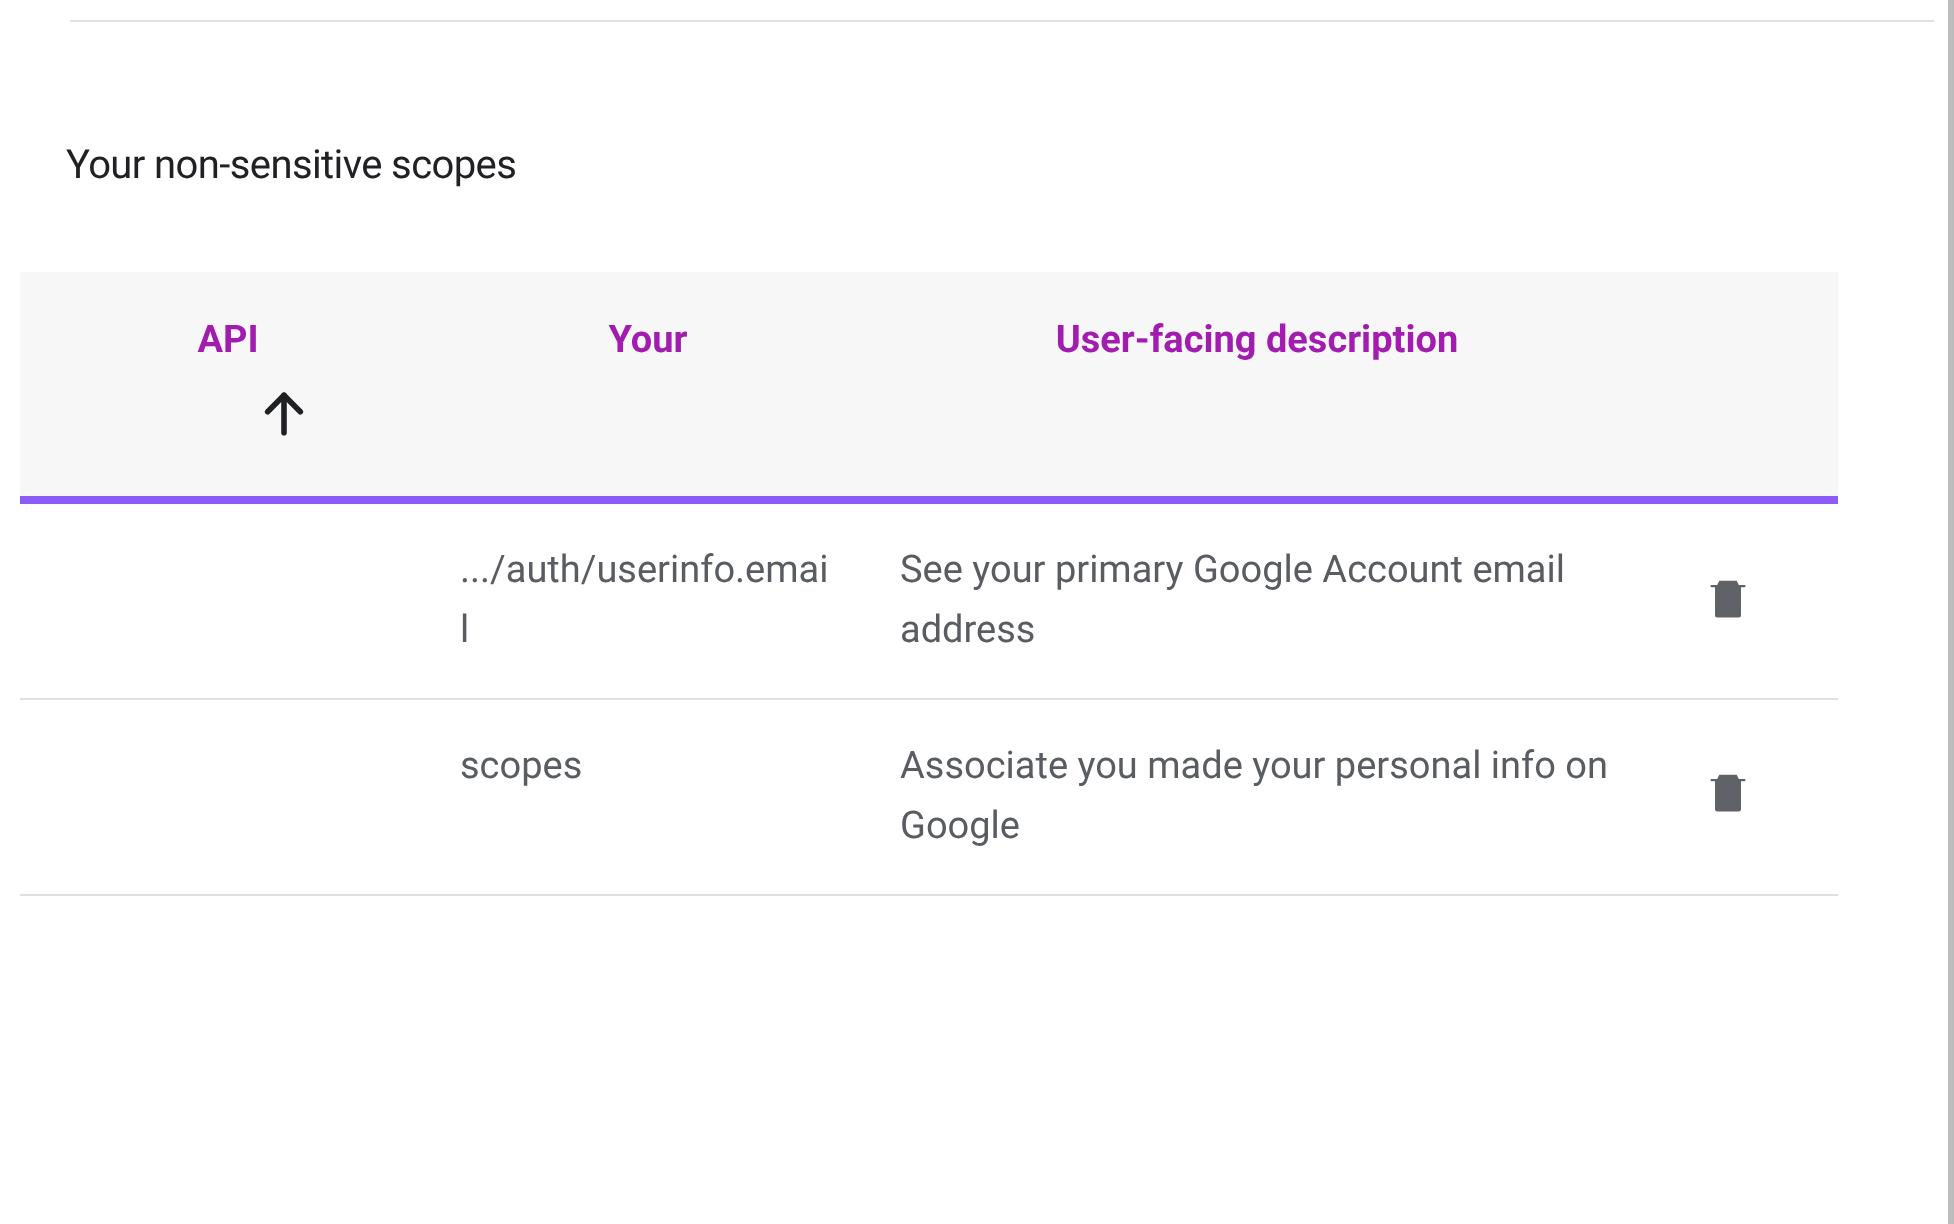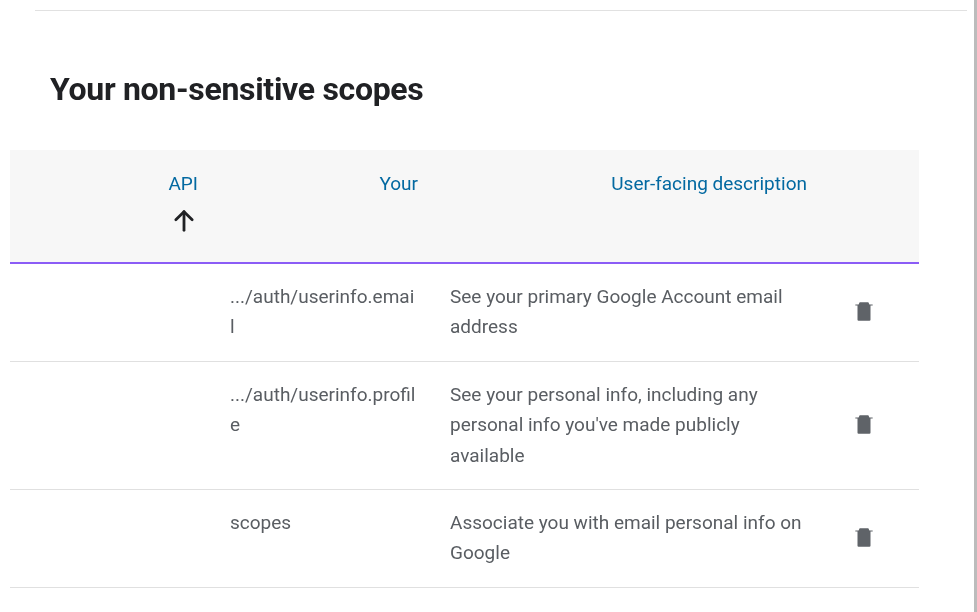--- a/index.html
+++ b/index.html
@@ -15,52 +15,52 @@
       position: absolute;
       top: 10px; left: 35px; right: 10px;
       border-top: 1px solid #e1e1e1;
     }
     .container {
       position: absolute;
       top: 0; left: 0; width: 967px; bottom: 0;
       padding-top: 70px;
     }
     h2.page-title {
-      font-size: 32px;
-      font-weight: 700;
-      margin-left: 50px;
+      font-size: 20px;
+      font-weight: 400;
+      margin-left: 33px;
       margin-bottom: 42px;
       letter-spacing: -0.3px;
     }
     table {
       width: 94%;
       margin-left: 10px;
       border-collapse: collapse;
       table-layout: fixed;
     }
     thead tr { background: #f7f7f7; }
     th {
-      text-align: right;
-      font-weight: 400;
+      text-align: center;
+      font-weight: 700;
       font-size: 19px;
-      color: #0369a1;
+      color: #a21caf;
       padding: 22px 12px 22px 20px;
       vertical-align: top;
     }
     th.col-api { width: 200px; }
     th.col-scope { width: 220px; }
     th.col-desc { width: auto; }
     th.col-action { width: 100px; }
     th .sort-arrow {
       display: block;
       margin-top: 12px;
       margin-left: 56px;
     }
     tbody tr { border-bottom: 1px solid #e0e0e0; }
-    tbody tr:first-child { border-top: 2px solid #8b5cf6; }
+    tbody tr:first-child { border-top: 4px solid #8b5cf6; }
     td {
       padding: 18px 12px 18px 20px;
       font-size: 19px;
       color: #595d62;
       vertical-align: top;
       line-height: 1.6;
       word-break: break-word;
     }
     td.col-action {
       text-align: center;
@@ -126,36 +126,22 @@
             <span>
               <svg width="26" height="26" viewBox="0 0 24 24" fill="#5f6368">
                   <path d="M6 7h12v13a1 1 0 0 1-1 1H7a1 1 0 0 1-1-1V7zm2-3h8l1 2H7l1-2zM4 6h16v1H4V6z"></path>
                 </svg>
             </span>
           </button>
         </td>
       </tr>
       <tr>
         <td></td>
-        <td>.../auth/userinfo.profile</td>
-        <td>See your personal info, including any personal info you've made publicly available</td>
-        <td class="col-action">
-          <button class="trash-btn">
-            <span>
-              <svg width="26" height="26" viewBox="0 0 24 24" fill="#5f6368">
-                  <path d="M6 7h12v13a1 1 0 0 1-1 1H7a1 1 0 0 1-1-1V7zm2-3h8l1 2H7l1-2zM4 6h16v1H4V6z"></path>
-                </svg>
-            </span>
-          </button>
-        </td>
-      </tr>
-      <tr>
-        <td></td>
         <td>scopes</td>
-        <td>Associate you with email personal info on Google</td>
+        <td>Associate you made your personal info on Google</td>
         <td class="col-action">
           <button class="trash-btn">
             <span>
               <svg width="26" height="26" viewBox="0 0 24 24" fill="#5f6368">
                   <path d="M6 7h12v13a1 1 0 0 1-1 1H7a1 1 0 0 1-1-1V7zm2-3h8l1 2H7l1-2zM4 6h16v1H4V6z"></path>
                 </svg>
             </span>
           </button>
         </td>
       </tr>

